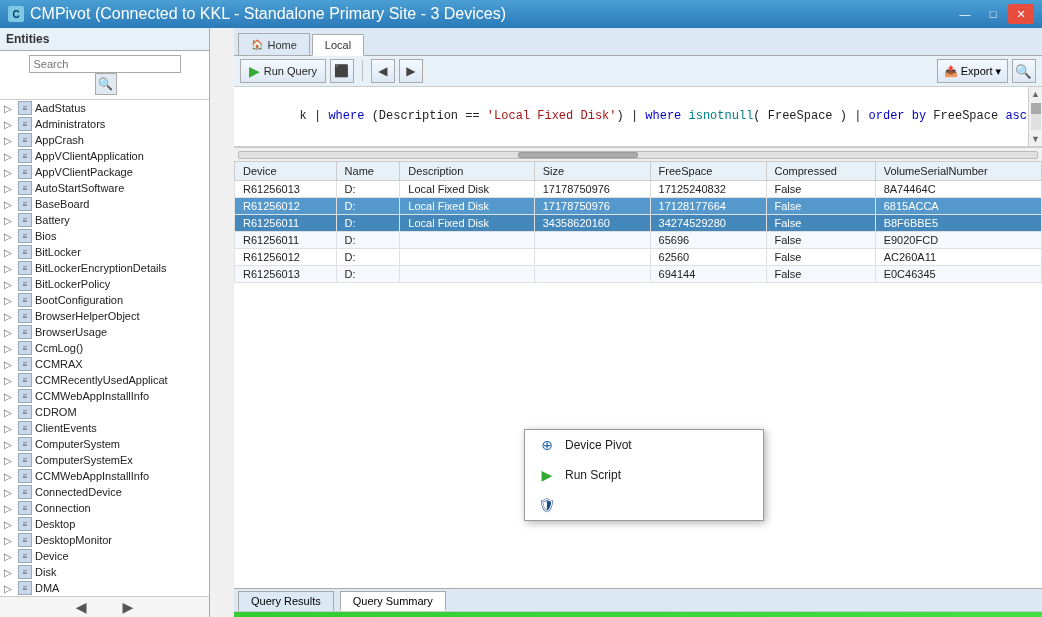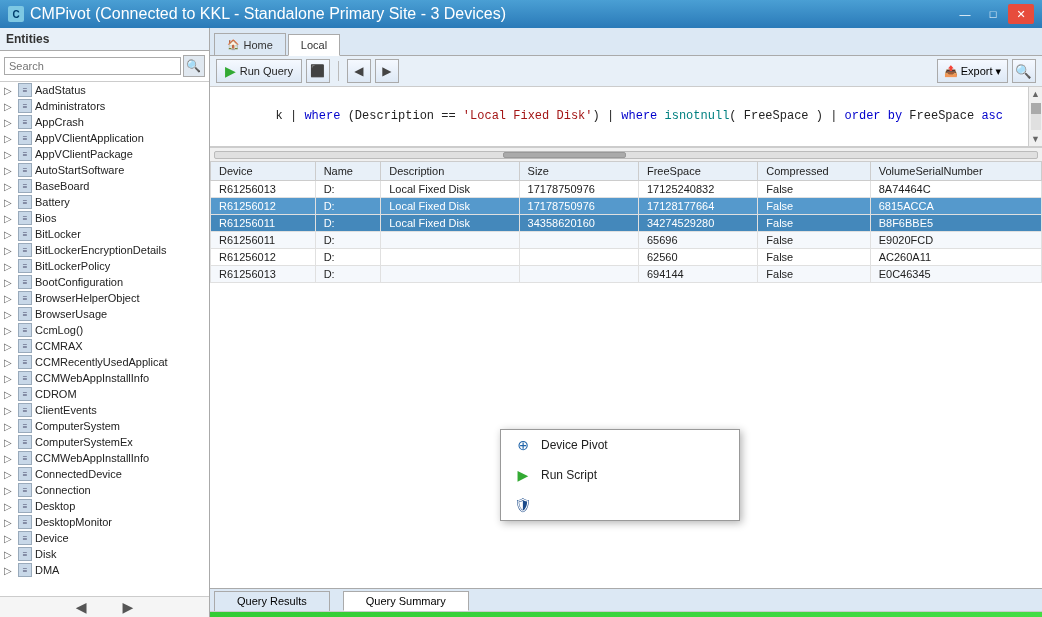--- a/index.html
+++ b/index.html
@@ -17,21 +17,21 @@
       user-select: none;
     }
     .titlebar-left { display: flex; align-items: center; gap: 6px; }
     .titlebar-icon { width: 16px; height: 16px; background: #7ec8e3; border-radius: 2px; display: flex; align-items: center; justify-content: center; font-size: 10px; color: #003d6b; font-weight: bold; }
     .titlebar-title { font-size: 16px; font-weight: normal; }
     .titlebar-controls { display: flex; gap: 2px; }
     .titlebar-btn { width: 26px; height: 20px; display: flex; align-items: center; justify-content: center; cursor: pointer; color: white; font-size: 11px; border-radius: 2px; }
     .titlebar-btn.close { background: #e74c3c; }
 
     
-    .main-container { display: flex; height: calc(617px - 28px); }
+    .main-container { display: flex; height: calc(617px - 28px); gap: 24px; }
 
     
     .sidebar {
       width: 210px;
       background: white;
       border-right: 1px solid #aaa;
       display: flex;
       flex-direction: column;
       flex-shrink: 0;
     }
@@ -42,20 +42,21 @@
       font-weight: bold;
       font-size: 12px;
       color: #333;
     }
     .sidebar-search {
       display: flex;
       align-items: center;
       padding: 4px 4px;
       border-bottom: 1px solid #ccc;
       background: white;
+      flex-direction: column;
     }
     .sidebar-search input {
       flex: 1;
       border: 1px solid #aaa;
       padding: 2px 4px;
       font-size: 11px;
       outline: none;
     }
     .sidebar-search-btn {
       width: 22px; height: 22px;
@@ -290,27 +291,27 @@
     .results-table tr.selected3 td { background: #4488bb; color: white; }
 
     
     .bottom-tabs {
       display: flex;
       background: #dce8f4;
       border-top: 1px solid #aaa;
       padding: 2px 4px 0;
     }
     .bottom-tab {
-      padding: 3px 22px;
+      padding: 3px 12px;
       border: 1px solid #aaa;
       border-bottom: none;
       cursor: pointer;
       font-size: 11px;
       background: #dce8f4;
-      margin-right: 13px;
+      margin-right: 6px;
     }
     .bottom-tab.active {
       background: white;
       border-bottom: 1px solid white;
     }
 
     
     .progress-bar-container {
       height: 6px;
       background: #e0e0e0;

